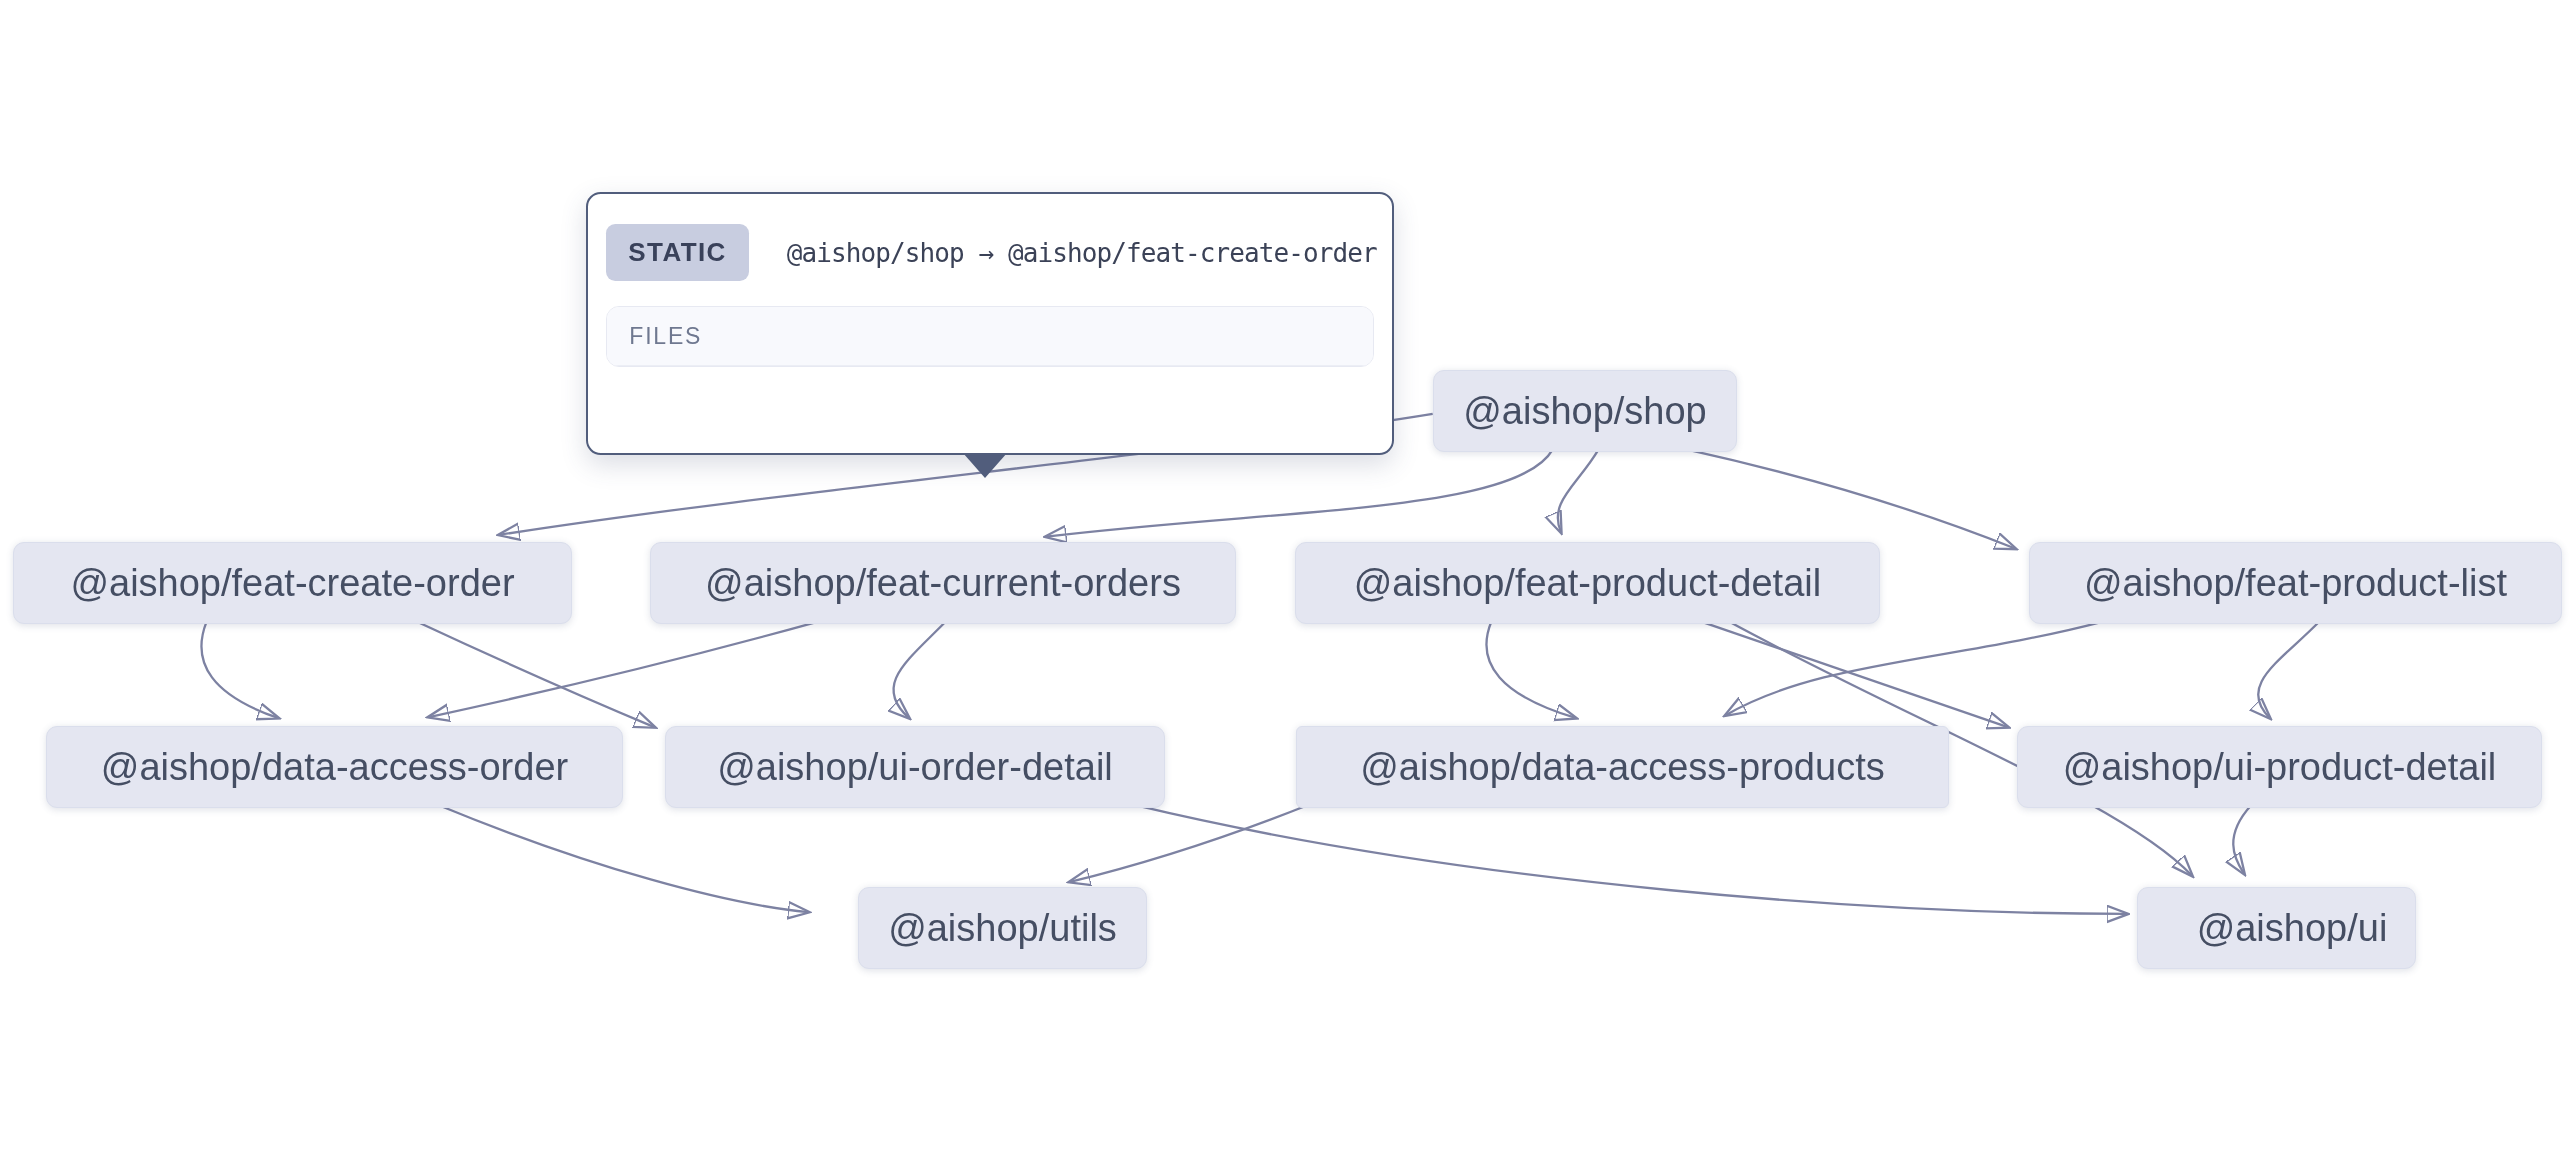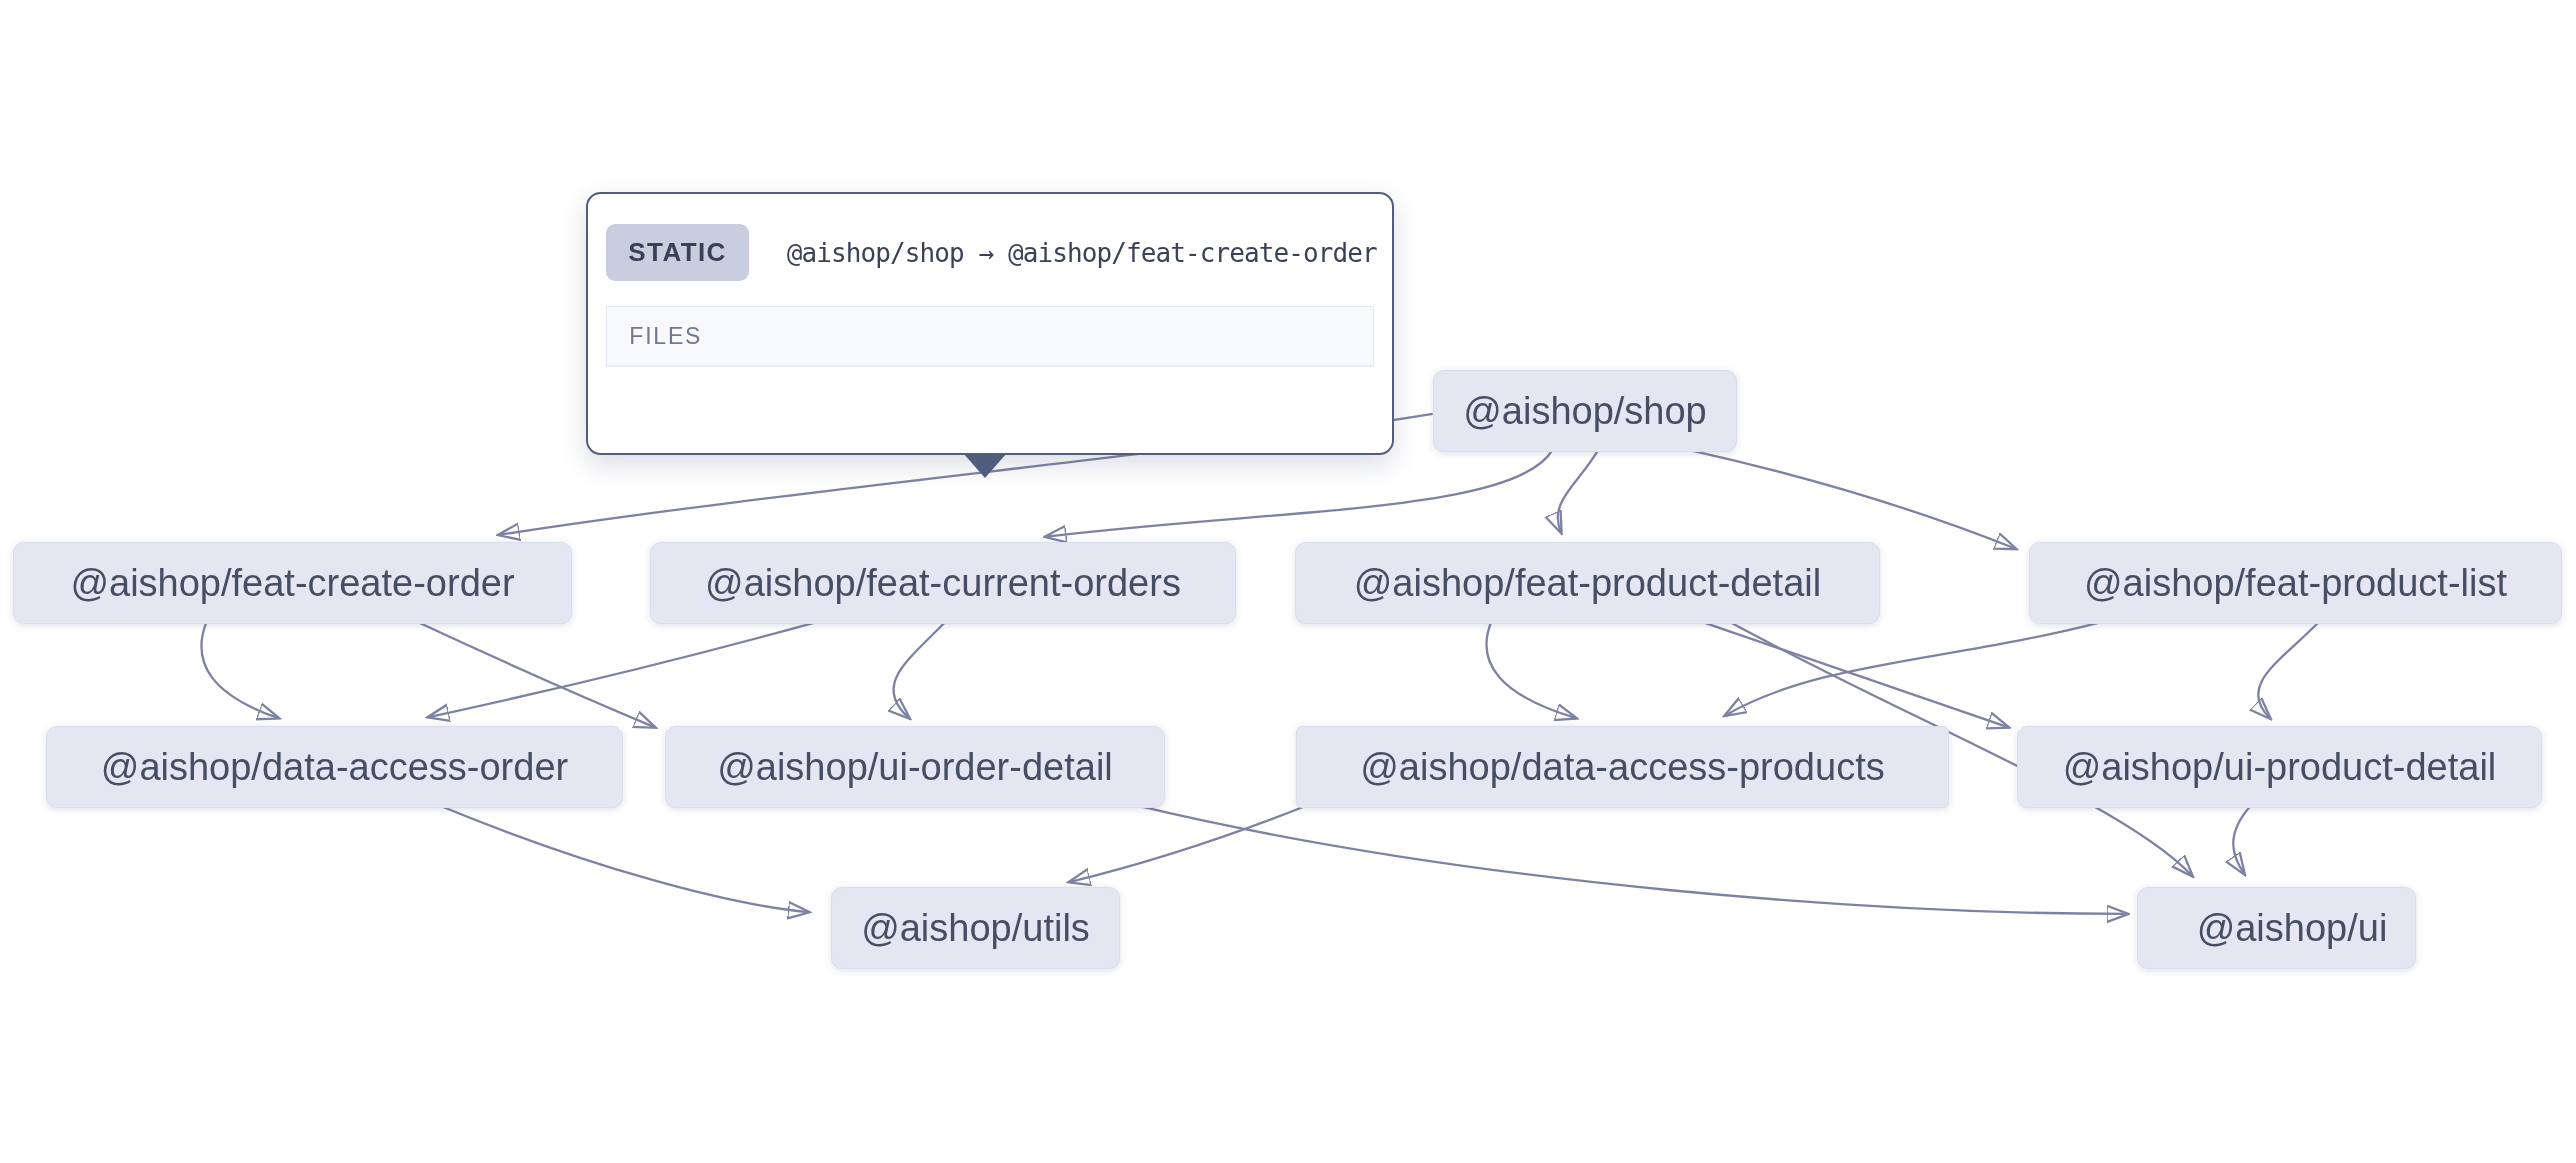--- a/index.html
+++ b/index.html
@@ -46,21 +46,21 @@
   .tt-badge{
     background:#c8cde0;color:#39415a;
     font-weight:bold;font-size:26px;letter-spacing:1.4px;
     padding:13px 22px;border-radius:9.2px;
   }
   .tt-edge-text{
     font-family:"DejaVu Sans Mono", monospace;
     font-size:26px;color:#3b4257;white-space:nowrap;letter-spacing:-0.9px;
   }
   .tt-files-panel{
-    border:0.9px solid #e7e9f2;border-radius:0;overflow:hidden;background:#ffffff;
+    border:0.9px solid #e7e9f2;border-radius:13px;overflow:hidden;background:#ffffff;
   }
   .tt-files-head{
     background:#f8f9fd;border-bottom:0.9px solid #eceef5;
     padding:15.6px 22px;
     font-size:23px;color:#6f7890;letter-spacing:1.8px;
   }
   .tt-file-row{
     padding:21px 22px;
     font-size:27.5px;color:#242b3d;
   }
@@ -100,21 +100,21 @@
   <div id="nodes-layer">
       <div class="node" style="left: 1433px; top: 370px; width: 302px; height: 80px;">@aishop/shop</div>
       <div class="node" style="left: 13px; top: 542px; width: 557px; height: 80px;">@aishop/feat-create-order</div>
       <div class="node" style="left: 650px; top: 542px; width: 584px; height: 80px;">@aishop/feat-current-orders</div>
       <div class="node" style="left: 1295px; top: 542px; width: 583px; height: 80px;">@aishop/feat-product-detail</div>
       <div class="node" style="left: 2029px; top: 542px; width: 531px; height: 80px;">@aishop/feat-product-list</div>
       <div class="node" style="left: 46px; top: 726px; width: 575px; height: 80px;">@aishop/data-access-order</div>
       <div class="node" style="left: 665px; top: 726px; width: 498px; height: 80px;">@aishop/ui-order-detail</div>
       <div class="node" style="left: 1296px; top: 726px; width: 651px; height: 80px; border-radius: 6px;">@aishop/data-access-products</div>
       <div class="node" style="left: 2017px; top: 726px; width: 523px; height: 80px;">@aishop/ui-product-detail</div>
-      <div class="node" style="left: 831px; top: 887px; width: 287px; height: 80px;">@aishop/utils</div>
+      <div class="node" style="left: 858px; top: 887px; width: 287px; height: 80px;">@aishop/utils</div>
       <div class="node" style="left: 2137px; top: 887px; width: 246px; height: 80px; padding-left: 31px;">@aishop/ui</div>
     </div>
 
   <div id="tooltip">
     <div class="tt-header">
       <span class="tt-badge">STATIC</span>
       <span class="tt-edge-text">@aishop/shop → @aishop/feat-create-order</span>
     </div>
     <div class="tt-files-panel">
       <div class="tt-files-head">FILES</div>

